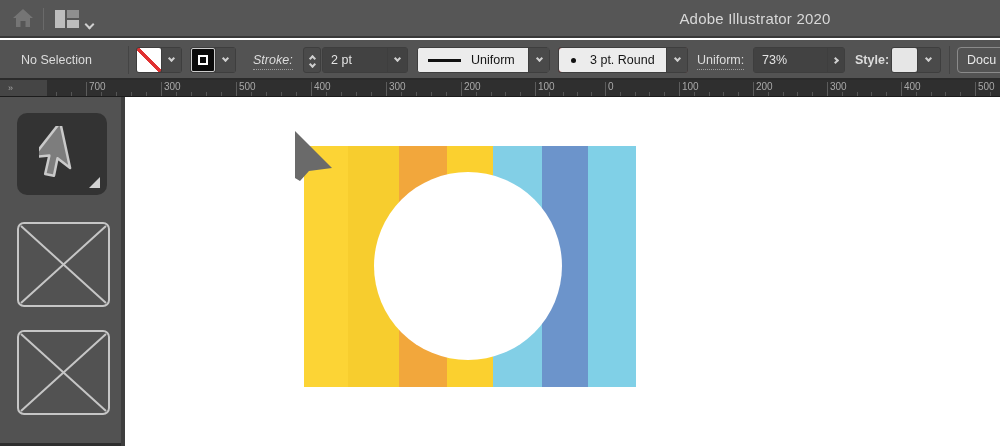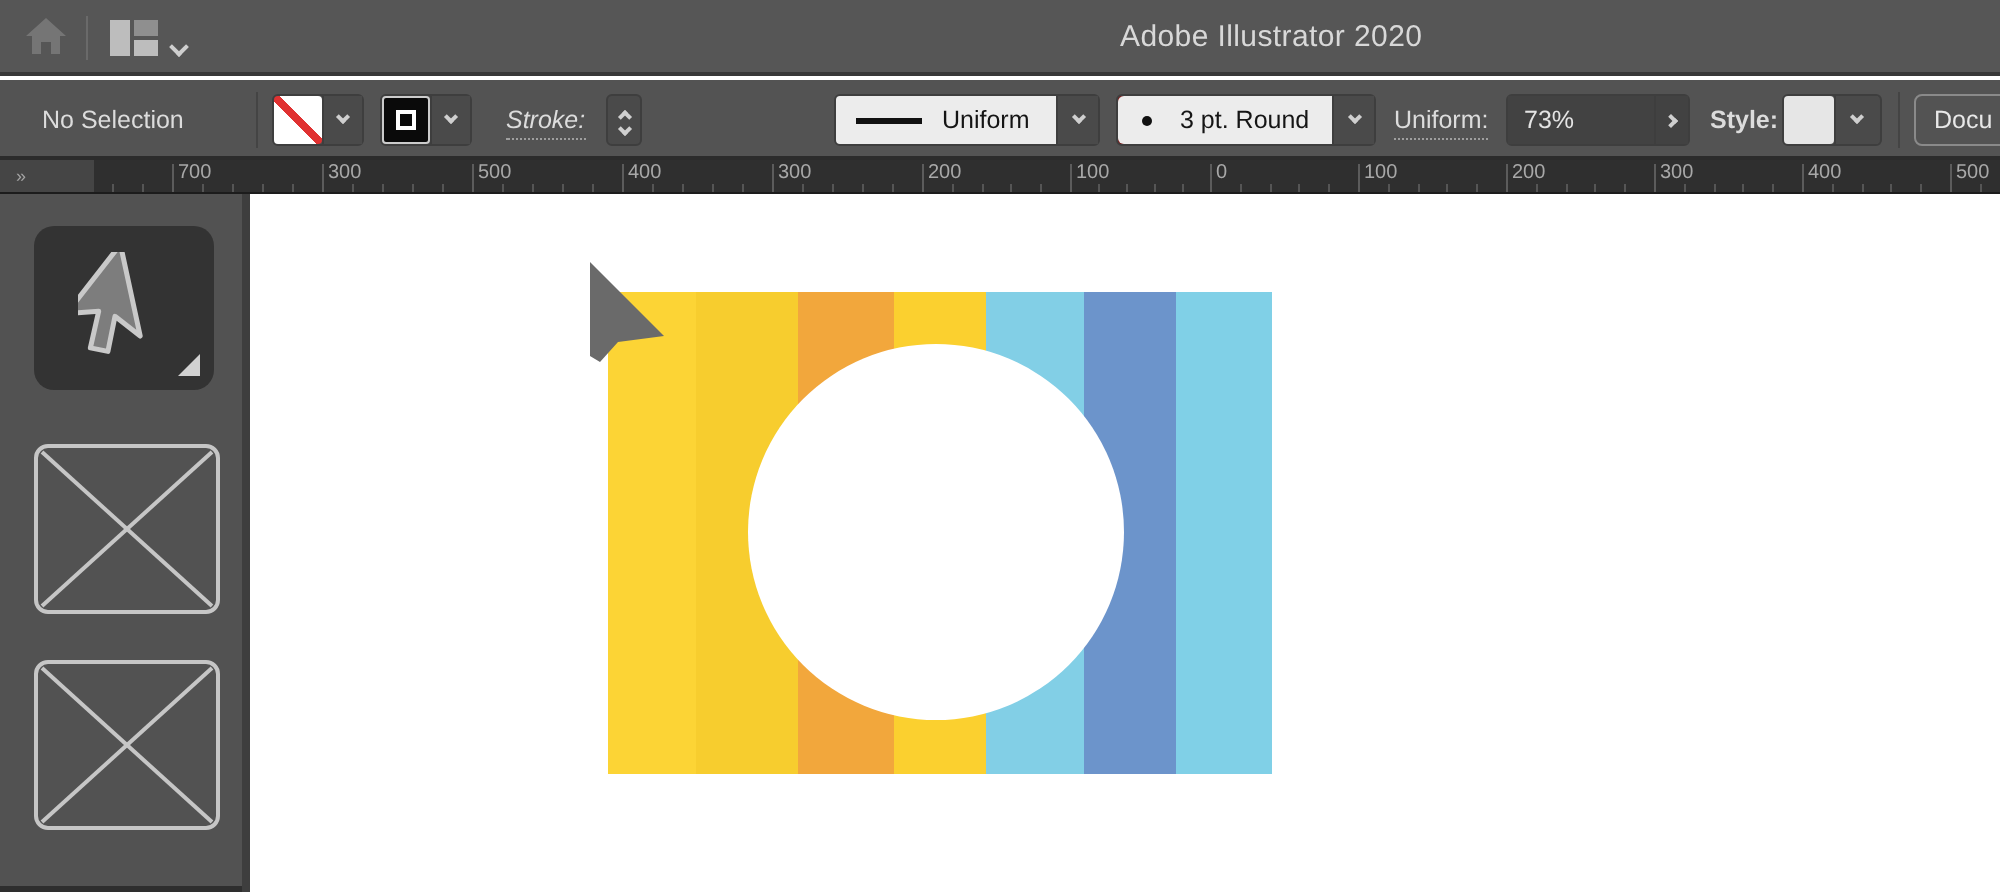--- a/index.html
+++ b/index.html
@@ -4,21 +4,21 @@
 <style>
   * { margin:0; padding:0; box-sizing:border-box; }
   html,body { width:1000px; height:446px; overflow:hidden;
     font-family:"Liberation Sans", sans-serif; background:#fff; }
   .abs { position:absolute; }
   #stage { position:relative; width:1000px; height:446px; background:#ffffff; }
 
   
   #titlebar { left:0; top:0; width:1000px; height:38px; background:#565656;
     border-bottom:2px solid #383838; }
-  #titlebar .title { position:absolute; left:560px; top:10px; width:390px; text-align:left;
+  #titlebar .title { position:absolute; left:560px; top:10px; width:390px; text-align:center;
     color:#d8d8d8; font-size:15px; letter-spacing:.2px; }
   .tb-icon { position:absolute; top:8px; }
   #tb-divider { left:43px; top:8px; width:1px; height:22px; background:#6a6a6a; }
 
   
   #controlbar { left:0; top:40px; width:1000px; height:40px; background:#535353;
     border-bottom:2px solid #2b2b2b; color:#dddddd; font-size:12.5px; }
   .cb-label { position:absolute; top:13px; color:#dcdcdc; }
   .cb-underline { border-bottom:1px dotted #9f9f9f; padding-bottom:2px; cursor:pointer; }
   .vdiv { position:absolute; top:6px; width:1px; height:28px; background:#444444; }
@@ -124,20 +124,26 @@
         </div>
       <div class="chevbtn" style="width:20px;">
           <i class="chev sm"></i>
         </div>
     </div>
 
     <span class="cb-label cb-underline" style="left:253px;font-style:italic;">Stroke:</span>
     <div class="grp" style="left:303px; width:18px; flex-direction:column; justify-content:center;">
       <i class="chev sm up"></i>
       <i class="chev sm" style="margin-top:1px;"></i>
+    </div>
+    <div class="grp" style="left:322px; width:86px;">
+      <div class="darkfield" style="width:64px;">2 pt</div>
+      <div class="chevbtn" style="width:20px; background:#424242;">
+          <i class="chev sm"></i>
+        </div>
     </div>
 
     <div class="grp" style="left:417px; width:133px; background:#ececec;">
       <div class="lightdrop" style="width:111px;">
         <span class="dash-icon"></span>
         <span>Uniform</span>
       </div>
       <div class="chevbtn" style="width:21px;">
           <i class="chev sm"></i>
         </div>

